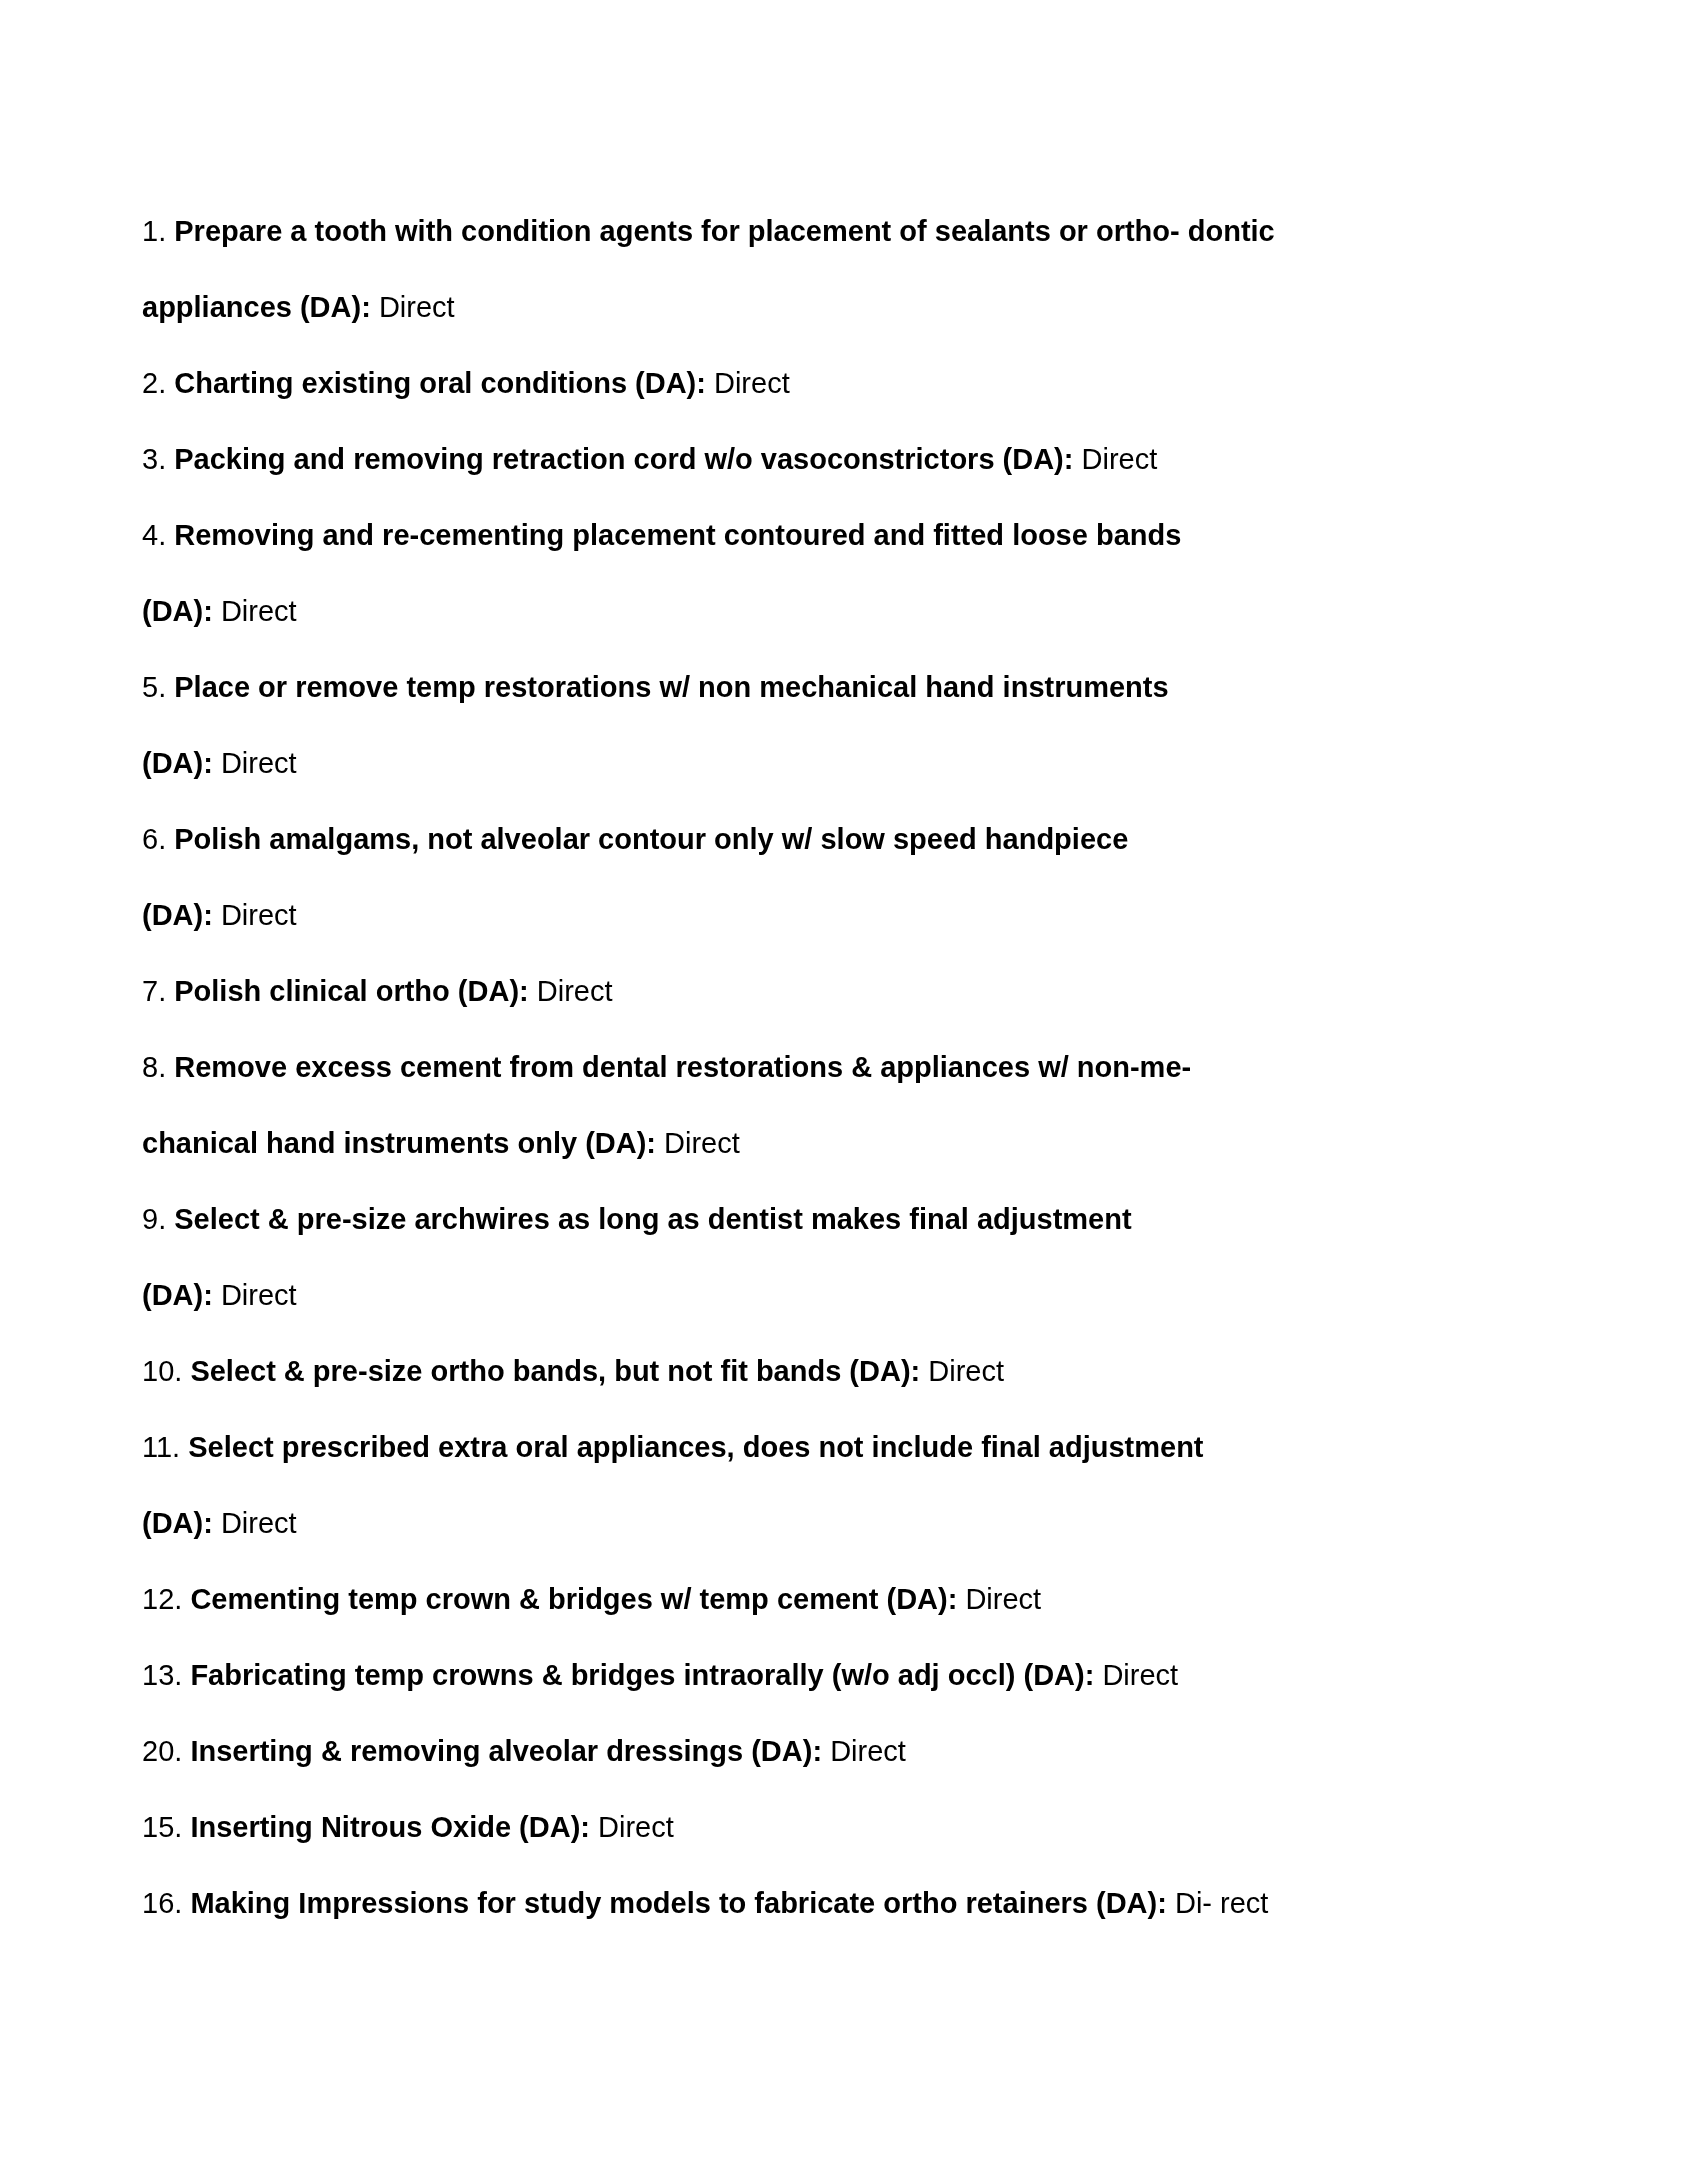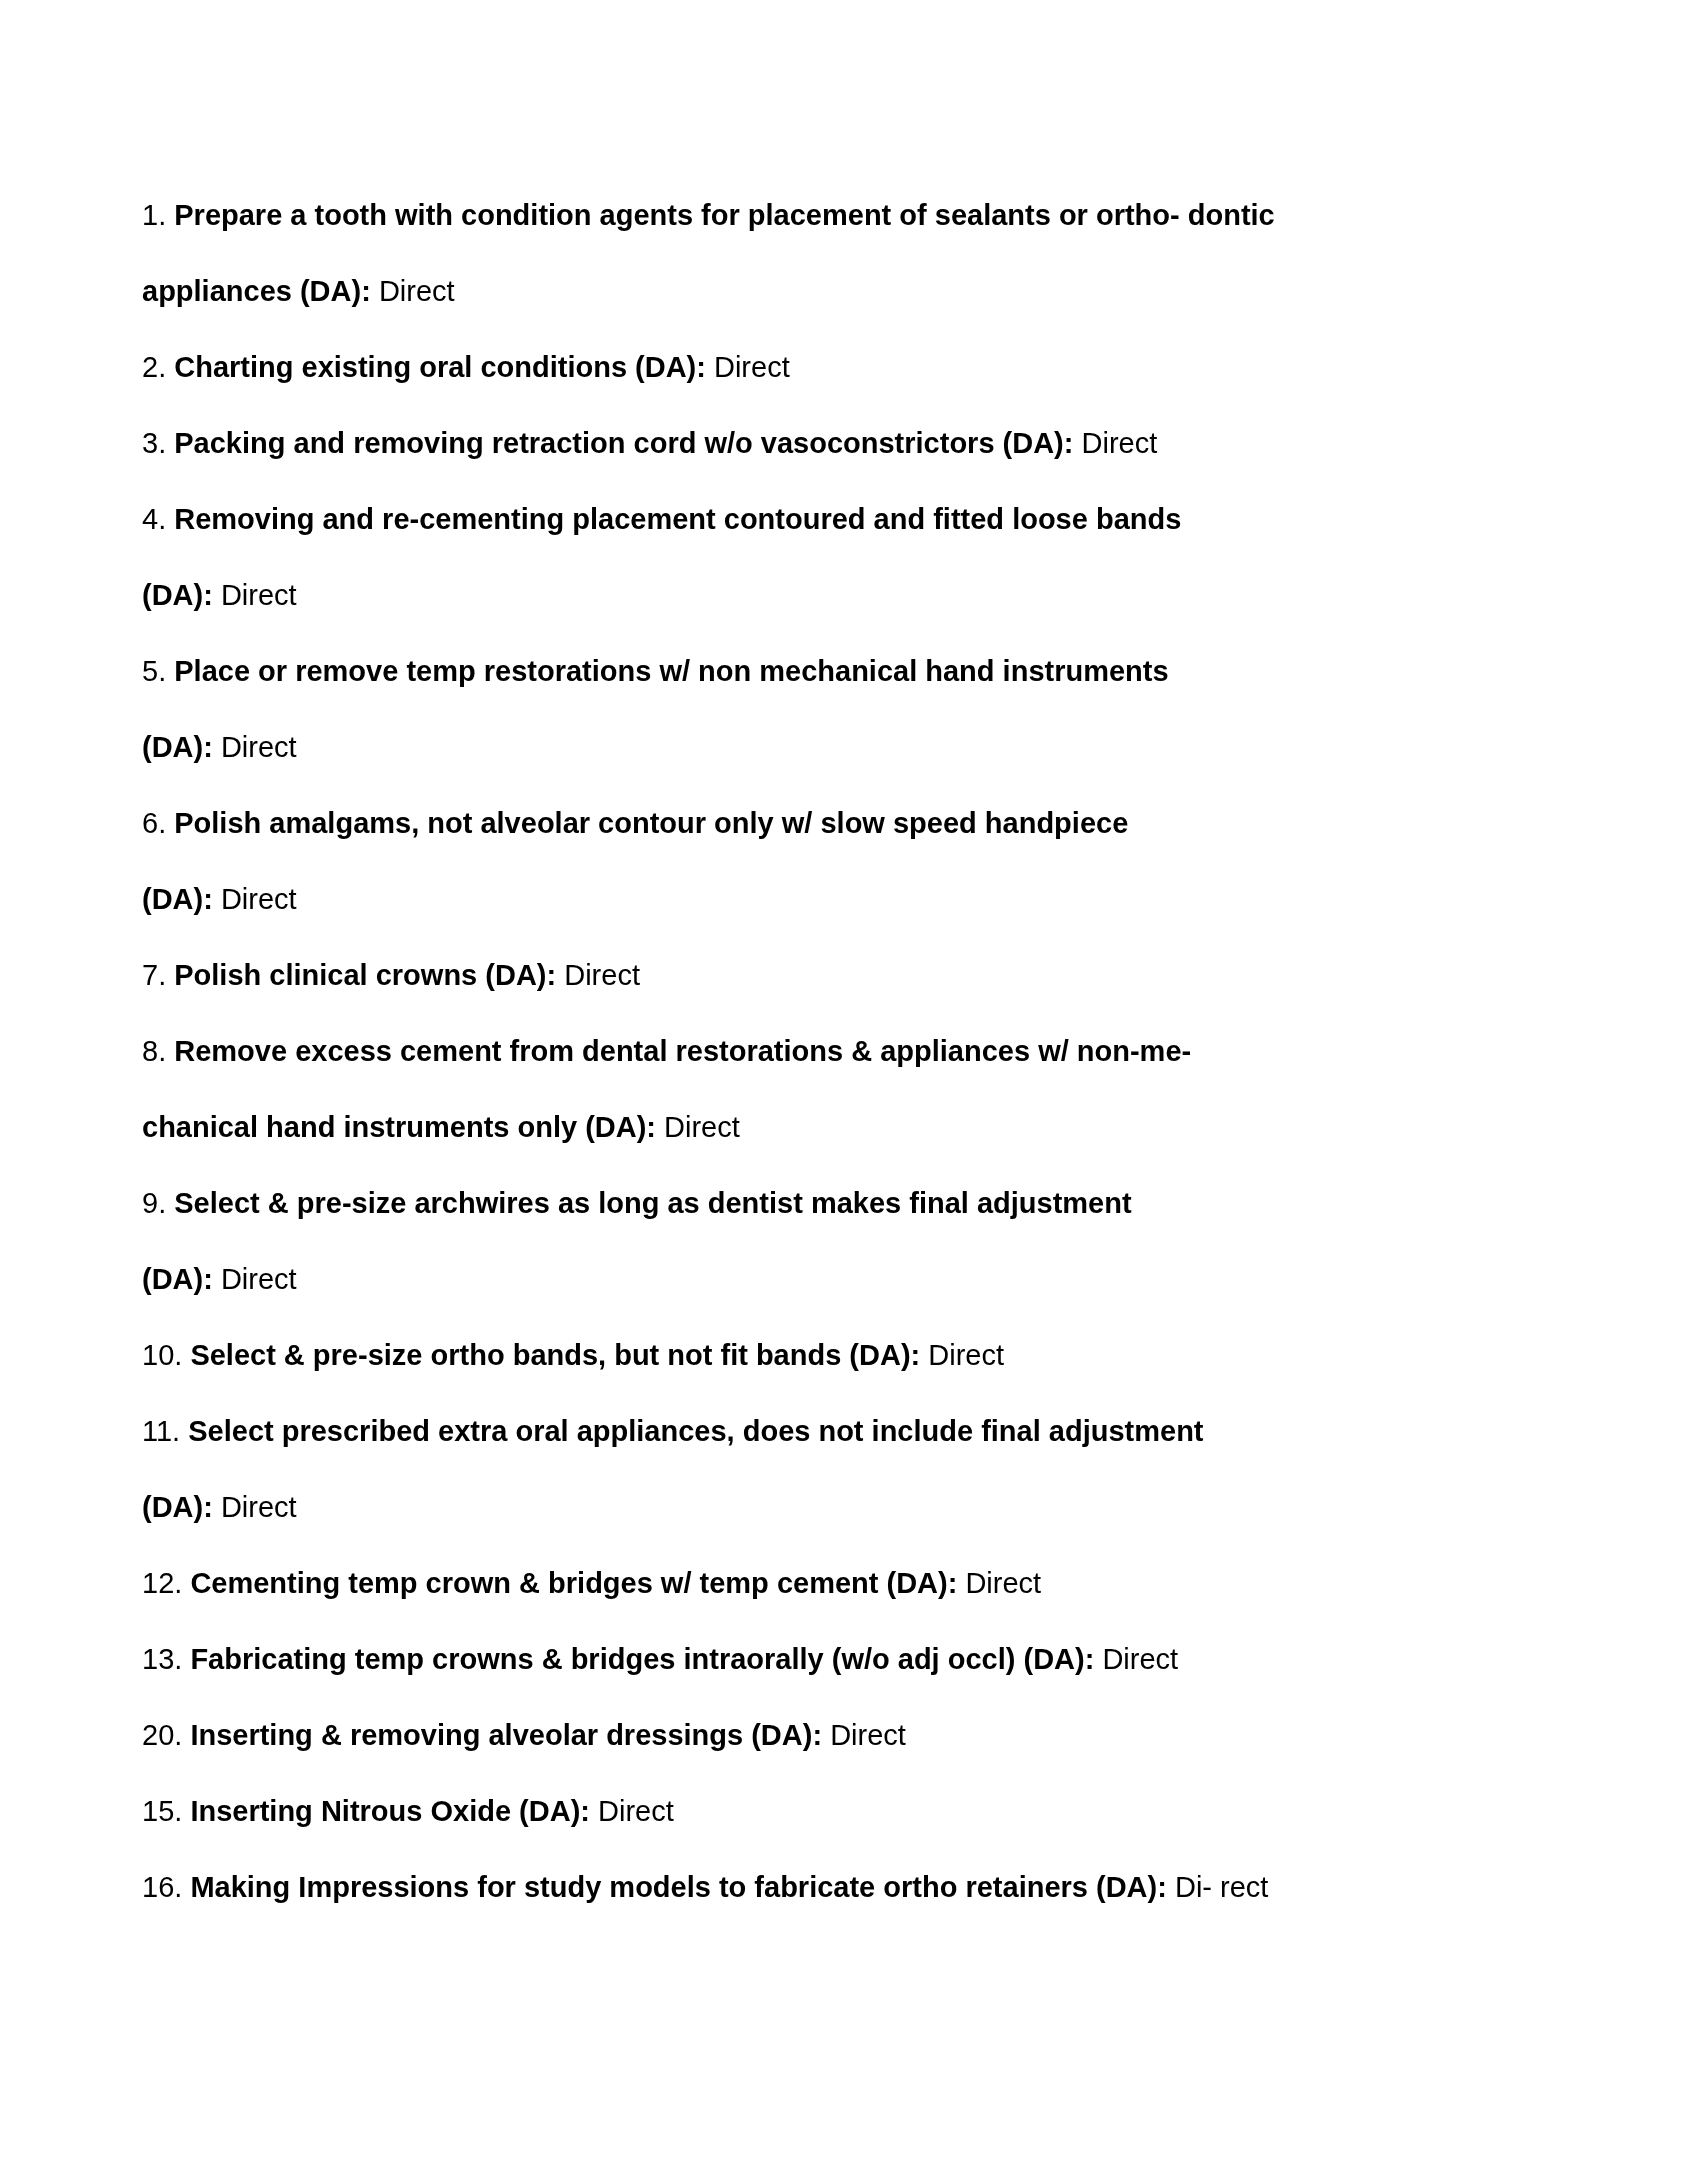--- a/index.html
+++ b/index.html
@@ -12,21 +12,21 @@
     width: 1683px;
     height: 2178px;
     background: #ffffff;
     overflow: hidden;
     font-family: "Liberation Sans", sans-serif;
     color: #000000;
   }
   .doc-text {
     position: absolute;
     left: 142px;
-    top: 177px;
+    top: 193px;
     width: 1445px;
     font-size: 29px;
     line-height: 76px;
     letter-spacing: 0px;
   }
   .doc-line {
     white-space: nowrap;
     height: 76px;
   }
   .seg {
@@ -45,21 +45,21 @@
       <div class="doc-line"><span class="seg">1. </span><span class="seg bold">Prepare a tooth with condition agents for placement of sealants or ortho- dontic</span></div>
       <div class="doc-line"><span class="seg bold">appliances (DA):</span><span class="seg"> Direct</span></div>
       <div class="doc-line"><span class="seg">2. </span><span class="seg bold">Charting existing oral conditions (DA):</span><span class="seg"> Direct</span></div>
       <div class="doc-line"><span class="seg">3. </span><span class="seg bold">Packing and removing retraction cord w/o vasoconstrictors (DA):</span><span class="seg"> Direct</span></div>
       <div class="doc-line"><span class="seg">4. </span><span class="seg bold">Removing and re-cementing placement contoured and fitted loose bands</span></div>
       <div class="doc-line"><span class="seg bold">(DA):</span><span class="seg"> Direct</span></div>
       <div class="doc-line"><span class="seg">5. </span><span class="seg bold">Place or remove temp restorations w/ non mechanical hand instruments</span></div>
       <div class="doc-line"><span class="seg bold">(DA):</span><span class="seg"> Direct</span></div>
       <div class="doc-line"><span class="seg">6. </span><span class="seg bold">Polish amalgams, not alveolar contour only w/ slow speed handpiece</span></div>
       <div class="doc-line"><span class="seg bold">(DA):</span><span class="seg"> Direct</span></div>
-      <div class="doc-line"><span class="seg">7. </span><span class="seg bold">Polish clinical crowns (DA):</span><span class="seg"> Direct</span></div>
+      <div class="doc-line"><span class="seg">7. </span><span class="seg bold">Polish clinical ortho (DA):</span><span class="seg"> Direct</span></div>
       <div class="doc-line"><span class="seg">8. </span><span class="seg bold">Remove excess cement from dental restorations &amp; appliances w/ non-me-</span></div>
       <div class="doc-line"><span class="seg bold">chanical hand instruments only (DA):</span><span class="seg"> Direct</span></div>
       <div class="doc-line"><span class="seg">9. </span><span class="seg bold">Select &amp; pre-size archwires as long as dentist makes final adjustment</span></div>
       <div class="doc-line"><span class="seg bold">(DA):</span><span class="seg"> Direct</span></div>
       <div class="doc-line"><span class="seg">10. </span><span class="seg bold">Select &amp; pre-size ortho bands, but not fit bands (DA):</span><span class="seg"> Direct</span></div>
       <div class="doc-line"><span class="seg">11. </span><span class="seg bold">Select prescribed extra oral appliances, does not include final adjustment</span></div>
       <div class="doc-line"><span class="seg bold">(DA):</span><span class="seg"> Direct</span></div>
       <div class="doc-line"><span class="seg">12. </span><span class="seg bold">Cementing temp crown &amp; bridges w/ temp cement (DA):</span><span class="seg"> Direct</span></div>
       <div class="doc-line"><span class="seg">13. </span><span class="seg bold">Fabricating temp crowns &amp; bridges intraorally (w/o adj occl) (DA):</span><span class="seg"> Direct</span></div>
       <div class="doc-line"><span class="seg">20. </span><span class="seg bold">Inserting &amp; removing alveolar dressings (DA):</span><span class="seg"> Direct</span></div>

